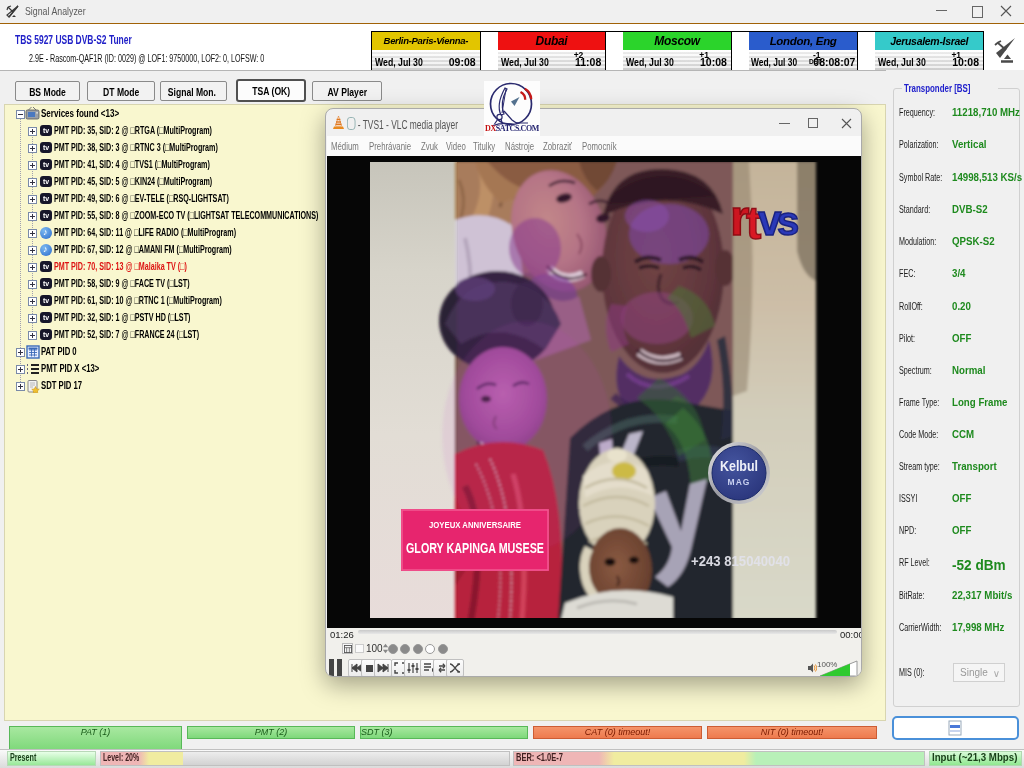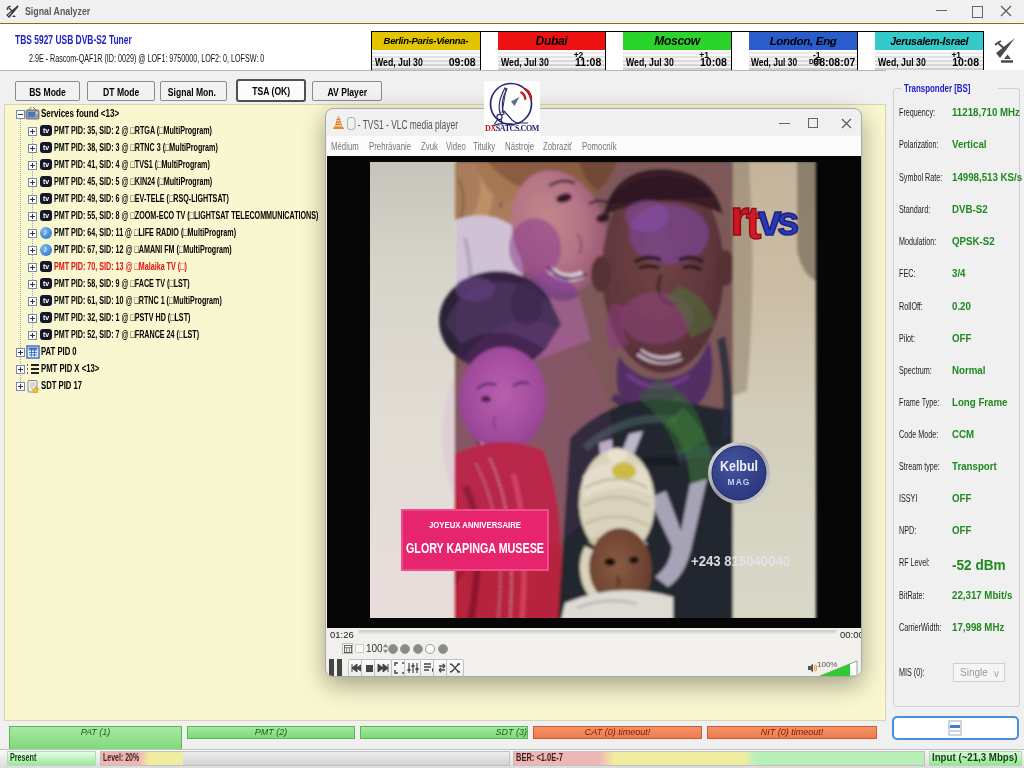--- a/index.html
+++ b/index.html
@@ -5,21 +5,21 @@
 body{width:1024px;height:768px;position:relative;overflow:hidden;background:#f0f0f0;font-family:"Liberation Sans",sans-serif;}
 .abs{position:absolute;}
 .b{font-weight:bold;}
 .i{font-style:italic;}
 .clkhead{height:18px;font-size:10px;text-align:center;line-height:18px;color:#000;font-weight:bold;font-style:italic;letter-spacing:-0.3px;}
 .clktime{flex:1;position:relative;font-weight:bold;font-size:10.5px;background:linear-gradient(180deg,#ffffff 0%,#f2f2f2 25%,#d9d9d9 60%,#cccccc 100%);background-image:repeating-linear-gradient(180deg,rgba(255,255,255,0.55) 0 2px,rgba(0,0,0,0.06) 2px 4px),linear-gradient(180deg,#ffffff 0%,#f0f0f0 30%,#d5d5d5 100%);}
 </style>
 </head>
 <body>
 
-<div class="abs" style="left:0;top:0;width:1024px;height:23px;background:#f0f0f0;border-bottom:1px solid #a16207;font-weight:bold;">
+<div class="abs" style="left:0;top:0;width:1024px;height:23px;background:#f0f0f0;border-bottom:1px solid #a16207;">
   <svg class="abs" style="left:6px;top:5px;" width="14" height="14" viewBox="0 0 14 14">
     <path d="M12 1 L3 12 L1 10 Z" fill="none" stroke="#3a3a3a" stroke-width="1.2"></path>
     <path d="M12 1 L3 12" stroke="#3a3a3a" stroke-width="1.2"></path>
     <path d="M2 2 L7 7 M2 2 l-1 3 M2 2 l3 -1" stroke="#3a3a3a" stroke-width="1.2" fill="none"></path>
     <path d="M6 12 l2 -2 l2 2 z" fill="#3a3a3a"></path>
   </svg>
   <div class="abs" style="left:25px;top:5px;font-size:11px;color:#5a5a5a;transform:scale(0.8,1);transform-origin:0 0;">Signal Analyzer</div>
   <div class="abs" style="left:936px;top:10px;width:11px;height:1px;background:#666;"></div>
   <div class="abs" style="left:972px;top:6px;width:9px;height:10px;border:1px solid #666;"></div>
   <svg class="abs" style="left:1000px;top:5px;" width="12" height="12" viewBox="0 0 12 12">
@@ -250,21 +250,21 @@
 <div class="abs" style="left:953px;top:663px;width:52px;height:19px;background:#f5f5f5;border:1px solid #d0d0d0;box-sizing:border-box;font-size:10px;color:#999;line-height:17px;padding-left:6px;">Single<span style="position:absolute;right:4px;top:1px;color:#aaa;font-size:10px;">∨</span></div>
 <div class="abs" style="left:892px;top:716px;width:127px;height:24px;background:#fff;border:2px solid #4a90d9;border-radius:5px;box-sizing:border-box;"></div>
 <svg class="abs" style="left:948px;top:720px;" width="14" height="16" viewBox="0 0 14 16">
 <rect x="1" y="1" width="12" height="14" fill="#fff" stroke="#9ab" stroke-width="1"></rect>
 <rect x="2" y="5" width="10" height="3" fill="#4a78d8"></rect>
 <rect x="2" y="10" width="10" height="2" fill="#c8d4ee"></rect>
 </svg>
 
 <div class="abs i" style="left:9px;top:726px;width:173px;height:25px;background:linear-gradient(180deg,#a8e8a0,#7ed87a);border:1px solid #58b858;box-sizing:border-box;font-size:9px;color:#1a5c1a;text-align:center;line-height:11px;">PAT (1)</div>
 <div class="abs i" style="left:187px;top:726px;width:168px;height:13px;background:linear-gradient(180deg,#a8e8a0,#7ed87a);border:1px solid #58b858;box-sizing:border-box;font-size:9px;color:#1a5c1a;text-align:center;line-height:11px;">PMT (2)</div>
-<div class="abs i" style="left:360px;top:726px;width:168px;height:13px;background:linear-gradient(180deg,#a8e8a0,#7ed87a);border:1px solid #58b858;box-sizing:border-box;font-size:9px;color:#1a5c1a;text-align:right;line-height:11px;">SDT (3)</div>
+<div class="abs i" style="left:360px;top:726px;width:168px;height:13px;background:linear-gradient(180deg,#a8e8a0,#7ed87a);border:1px solid #58b858;box-sizing:border-box;font-size:9px;color:#1a5c1a;text-align:left;line-height:11px;">SDT (3)</div>
 <div class="abs i" style="left:533px;top:726px;width:169px;height:13px;background:linear-gradient(180deg,#f4946a,#ee7a4e);border:1px solid #cc5c34;box-sizing:border-box;font-size:9px;color:#7a1a00;text-align:center;line-height:11px;">CAT (0) timeout!</div>
 <div class="abs i" style="left:707px;top:726px;width:170px;height:13px;background:linear-gradient(180deg,#f4946a,#ee7a4e);border:1px solid #cc5c34;box-sizing:border-box;font-size:9px;color:#7a1a00;text-align:center;line-height:11px;">NIT (0) timeout!</div>
 
 <div class="abs" style="left:0;top:749px;width:1024px;height:19px;background:linear-gradient(180deg,#fafafa,#d9d9d9);border-top:1px solid #c0c0c0;"></div>
 <div class="abs" style="left:7px;top:751px;width:89px;height:15px;background:linear-gradient(180deg,#e8ffe8,#98e898);border:1px solid #b8d8b8;box-sizing:border-box;"></div>
 <div class="abs b" style="left:10px;top:752px;font-size:10px;color:#1a401a;transform:scale(0.72,1);transform-origin:0 0;white-space:nowrap;">Present</div>
 <div class="abs" style="left:100px;top:751px;width:410px;height:15px;background:linear-gradient(180deg,#ededed,#d2d2d2);border:1px solid #c0c0c0;box-sizing:border-box;overflow:hidden;">
     <div class="abs" style="left:0;top:0;width:82px;height:15px;background:linear-gradient(90deg,#efb6b6 0,#efb6b6 38px,#f0eca0 48px,#f0eca0);"></div>
   </div>
 <div class="abs b" style="left:103px;top:752px;font-size:10px;color:#402020;transform:scale(0.7,1);transform-origin:0 0;white-space:nowrap;">Level: 20%</div>

